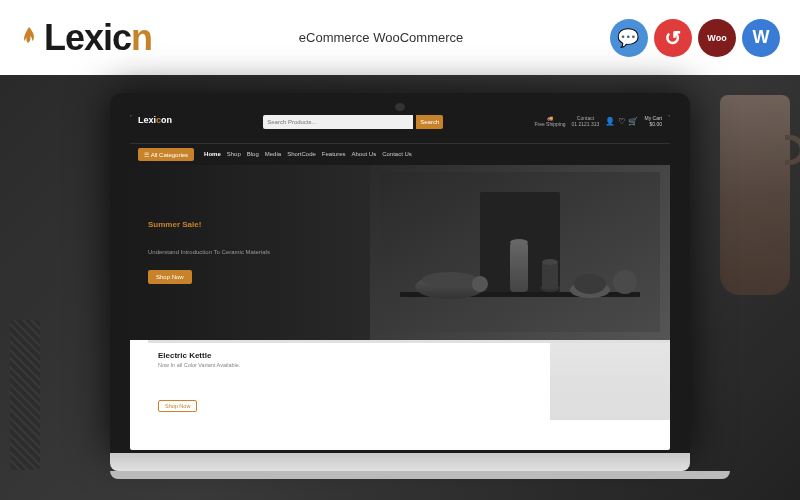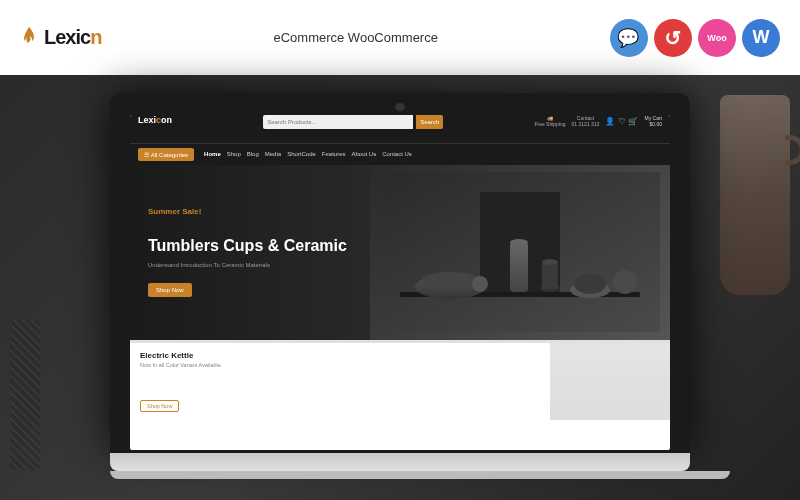--- a/index.html
+++ b/index.html
@@ -26,21 +26,21 @@
       height: 75px;
     }
 
     .logo-area {
       display: flex;
       align-items: center;
       gap: 6px;
     }
 
     .logo-text {
-      font-size: 20px;
+      font-size: 36px;
       font-weight: 800;
       color: #1a1a1a;
       letter-spacing: -1px;
     }
 
     .logo-icon {
       width: 18px;
       height: 22px;
       display: inline-block;
     }
@@ -310,20 +310,21 @@
       width: 280px;
       height: 160px;
     }
 
     
     .product-cards {
       background: #14b8a6;
       height: 80px;
       display: flex;
       border-top: 3px solid #e0e0e0;
+      margin-left: 18px;
     }
 
     .product-card {
       flex: 1;
       background: #fff;
       padding: 8px 10px;
       display: flex;
       flex-direction: column;
       justify-content: space-between;
       border-right: 1px solid #eee;
@@ -421,21 +422,21 @@
     </span>
   </div>
 
   <div class="header-title">
     <span>eCommerce WooCommerce</span><br>
   </div>
 
   <div class="header-icons">
     <div class="icon-circle" style="background:#4a90d9; font-size:18px;">💬</div>
     <div class="icon-circle" style="background:#e03c3c; font-size:20px; font-weight:900;">↺</div>
-    <div class="icon-circle" style="background:#ec4899; font-size:9px; font-weight:bold;">Woo</div>
+    <div class="icon-circle" style="background:#7f1d1d; font-size:9px; font-weight:bold;">Woo</div>
     <div class="icon-circle" style="background:#3a7bd5; font-size:18px; font-weight:900;">W</div>
   </div>
 </div>
 
 <div class="laptop-wrapper">
   <div class="laptop-bg"></div>
 
   <div class="rope-decoration"></div>
   <div class="mug-decoration">
     <div class="mug-handle"></div>
@@ -488,21 +489,20 @@
             <span class="cat-link">ShortCode</span>
             <span class="cat-link">Features</span>
             <span class="cat-link">About Us</span>
             <span class="cat-link">Contact Us</span>
           </div>
         </div>
 
         <div class="hero-section">
           <div class="hero-content">
             <div class="hero-sale">Summer Sale!</div>
-            <div class="hero-title">Tumblers Cups &amp; Ceramic</div>
             <div class="hero-subtitle">Understand Introduction To Ceramic Materials</div>
             <div class="shop-now-btn">Shop Now</div>
           </div>
 
           <div class="hero-image-area">
             <div class="ceramic-scene">
               
               <svg width="280" height="160" viewBox="0 0 280 160">
 
                 <defs>

